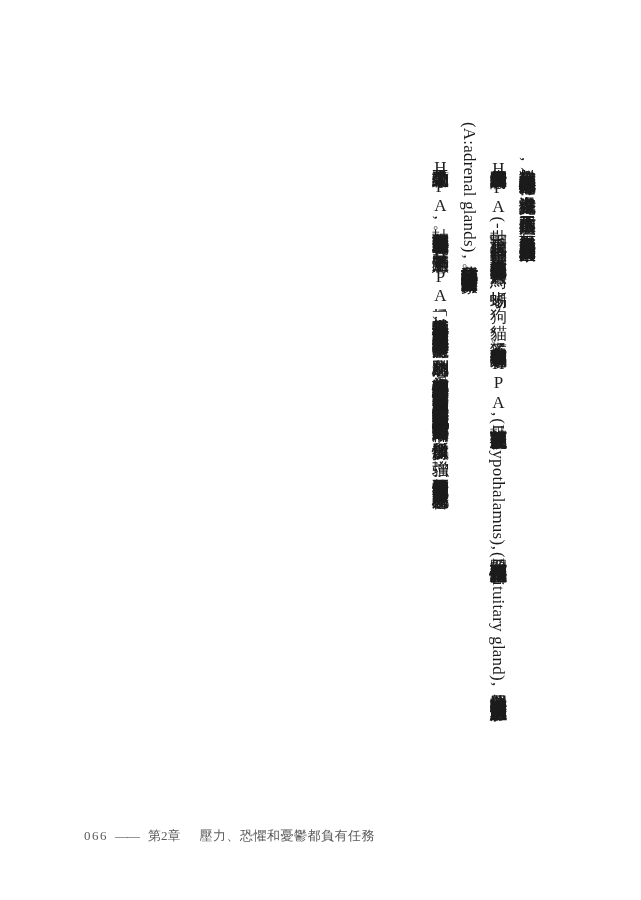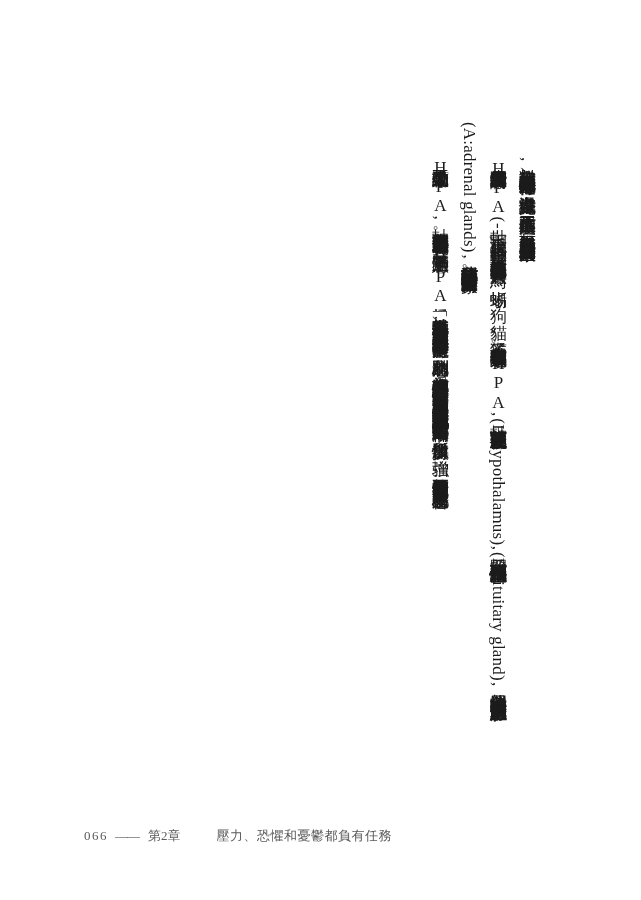--- a/index.html
+++ b/index.html
@@ -55,26 +55,25 @@
     white-space: nowrap;
   }
   .footer .num {
     letter-spacing: 1.5px;
   }
   .footer .sep {
     margin: 0 9px 0 7px;
     letter-spacing: -1px;
   }
   .footer .chap {
-    margin-right: 13px;
+    margin-right: 19px;
     text-align: right;
   }
   .footer .title {
     letter-spacing: 0.5px;
-    margin-left: 23px;
   }
 </style>
 </head>
 <body>
 
 <div class="page">
 
   <div class="text-block">
       <p class="para"><span>對你我來說,壓力來源就是像非得排好每天忙碌不堪的行程不可、考試還沒完全準備好、工作趕不上進度這類的事。然而從歷史角度來看,那些並不是給腦部帶來壓力的主要因素。</span></p>
       <p class="para"><span>我們先仔細看看醫學上所謂的</span><span class="seg-upright">HPA</span><span>軸(下視丘-腦下垂體-腎上腺軸),這是經過幾百萬年進化後的產物,不只有人類,鳥、蜥蜴、狗、貓、猴子等,基本上所有脊椎動物都有這個系統。</span><span class="seg-upright">HPA</span><span>軸,首先從腦部的</span><span class="seg-bold">下視丘</span><span>(H:hypothalamus)開始,傳送訊號給</span><span class="seg-bold">腦下垂體</span><span>(P:pituitary gland)這個分泌器官,然後腦下垂體再下達指令要求腎臟中的</span><span class="seg-bold">腎上腺</span><span>(A:adrenal glands)分泌</span><span class="seg-bold">皮質醇</span><span>這種荷爾蒙,皮質醇對身體而言是最重要的壓力荷爾蒙。</span></p>

